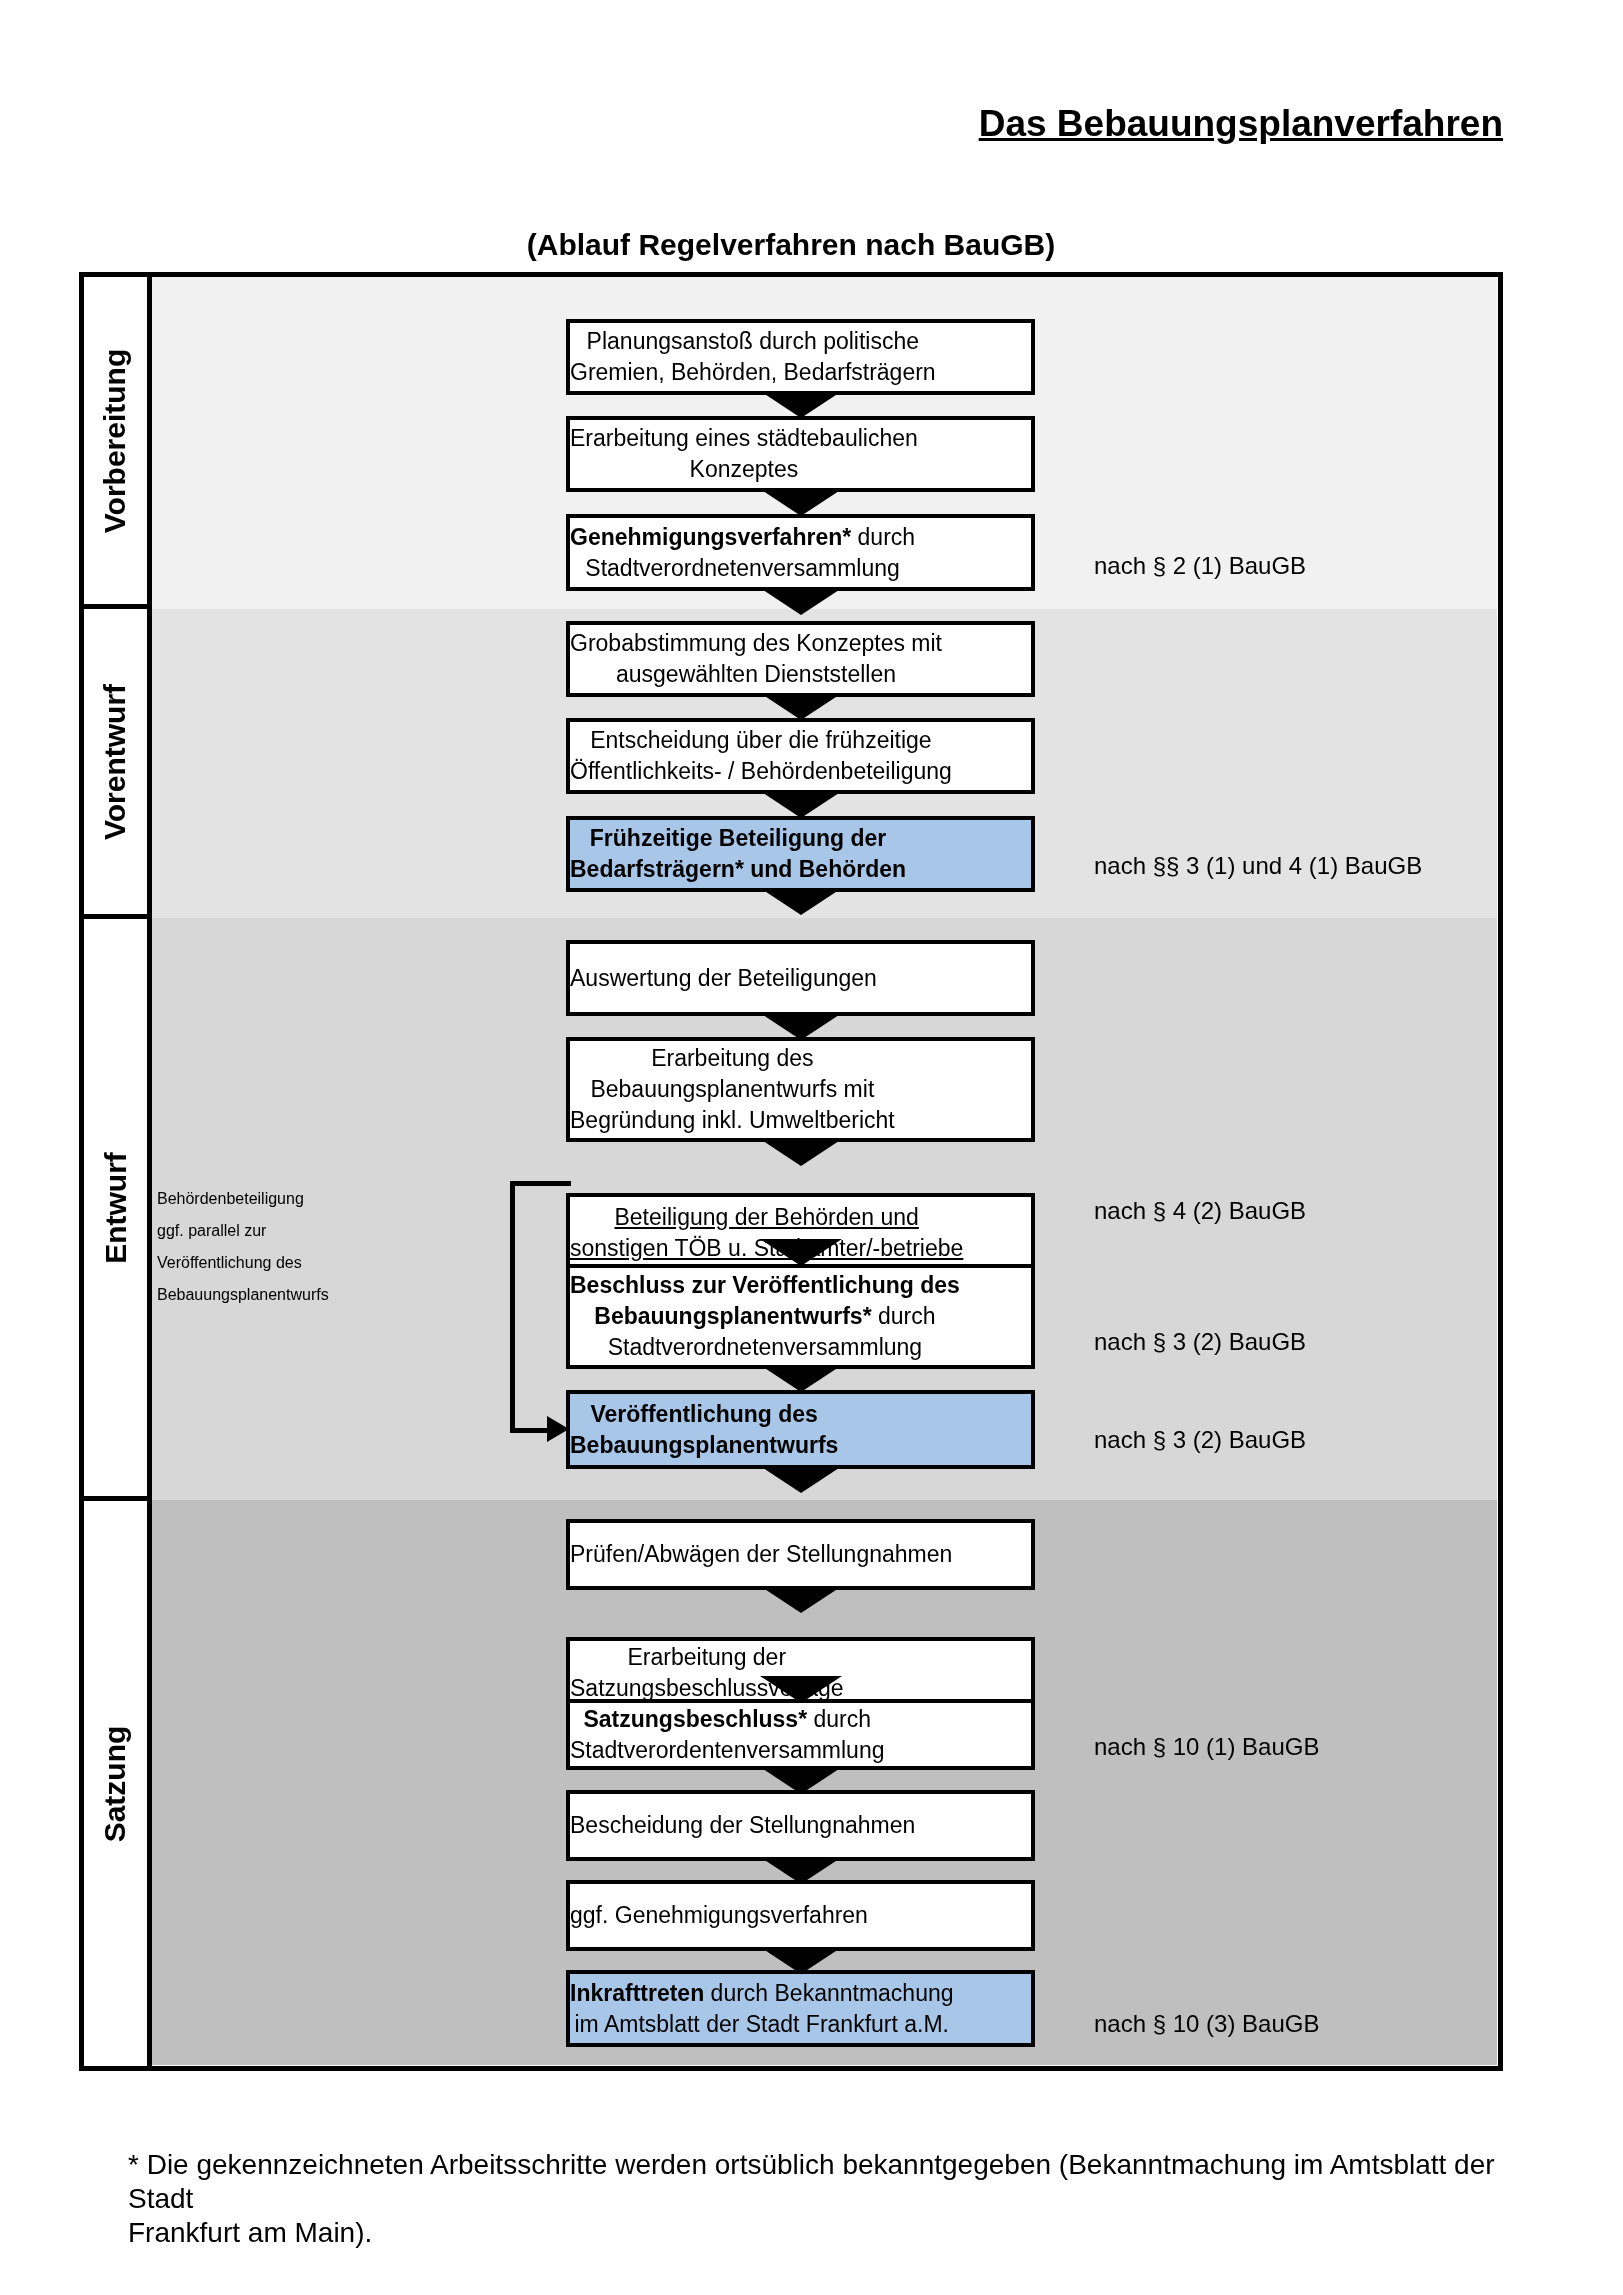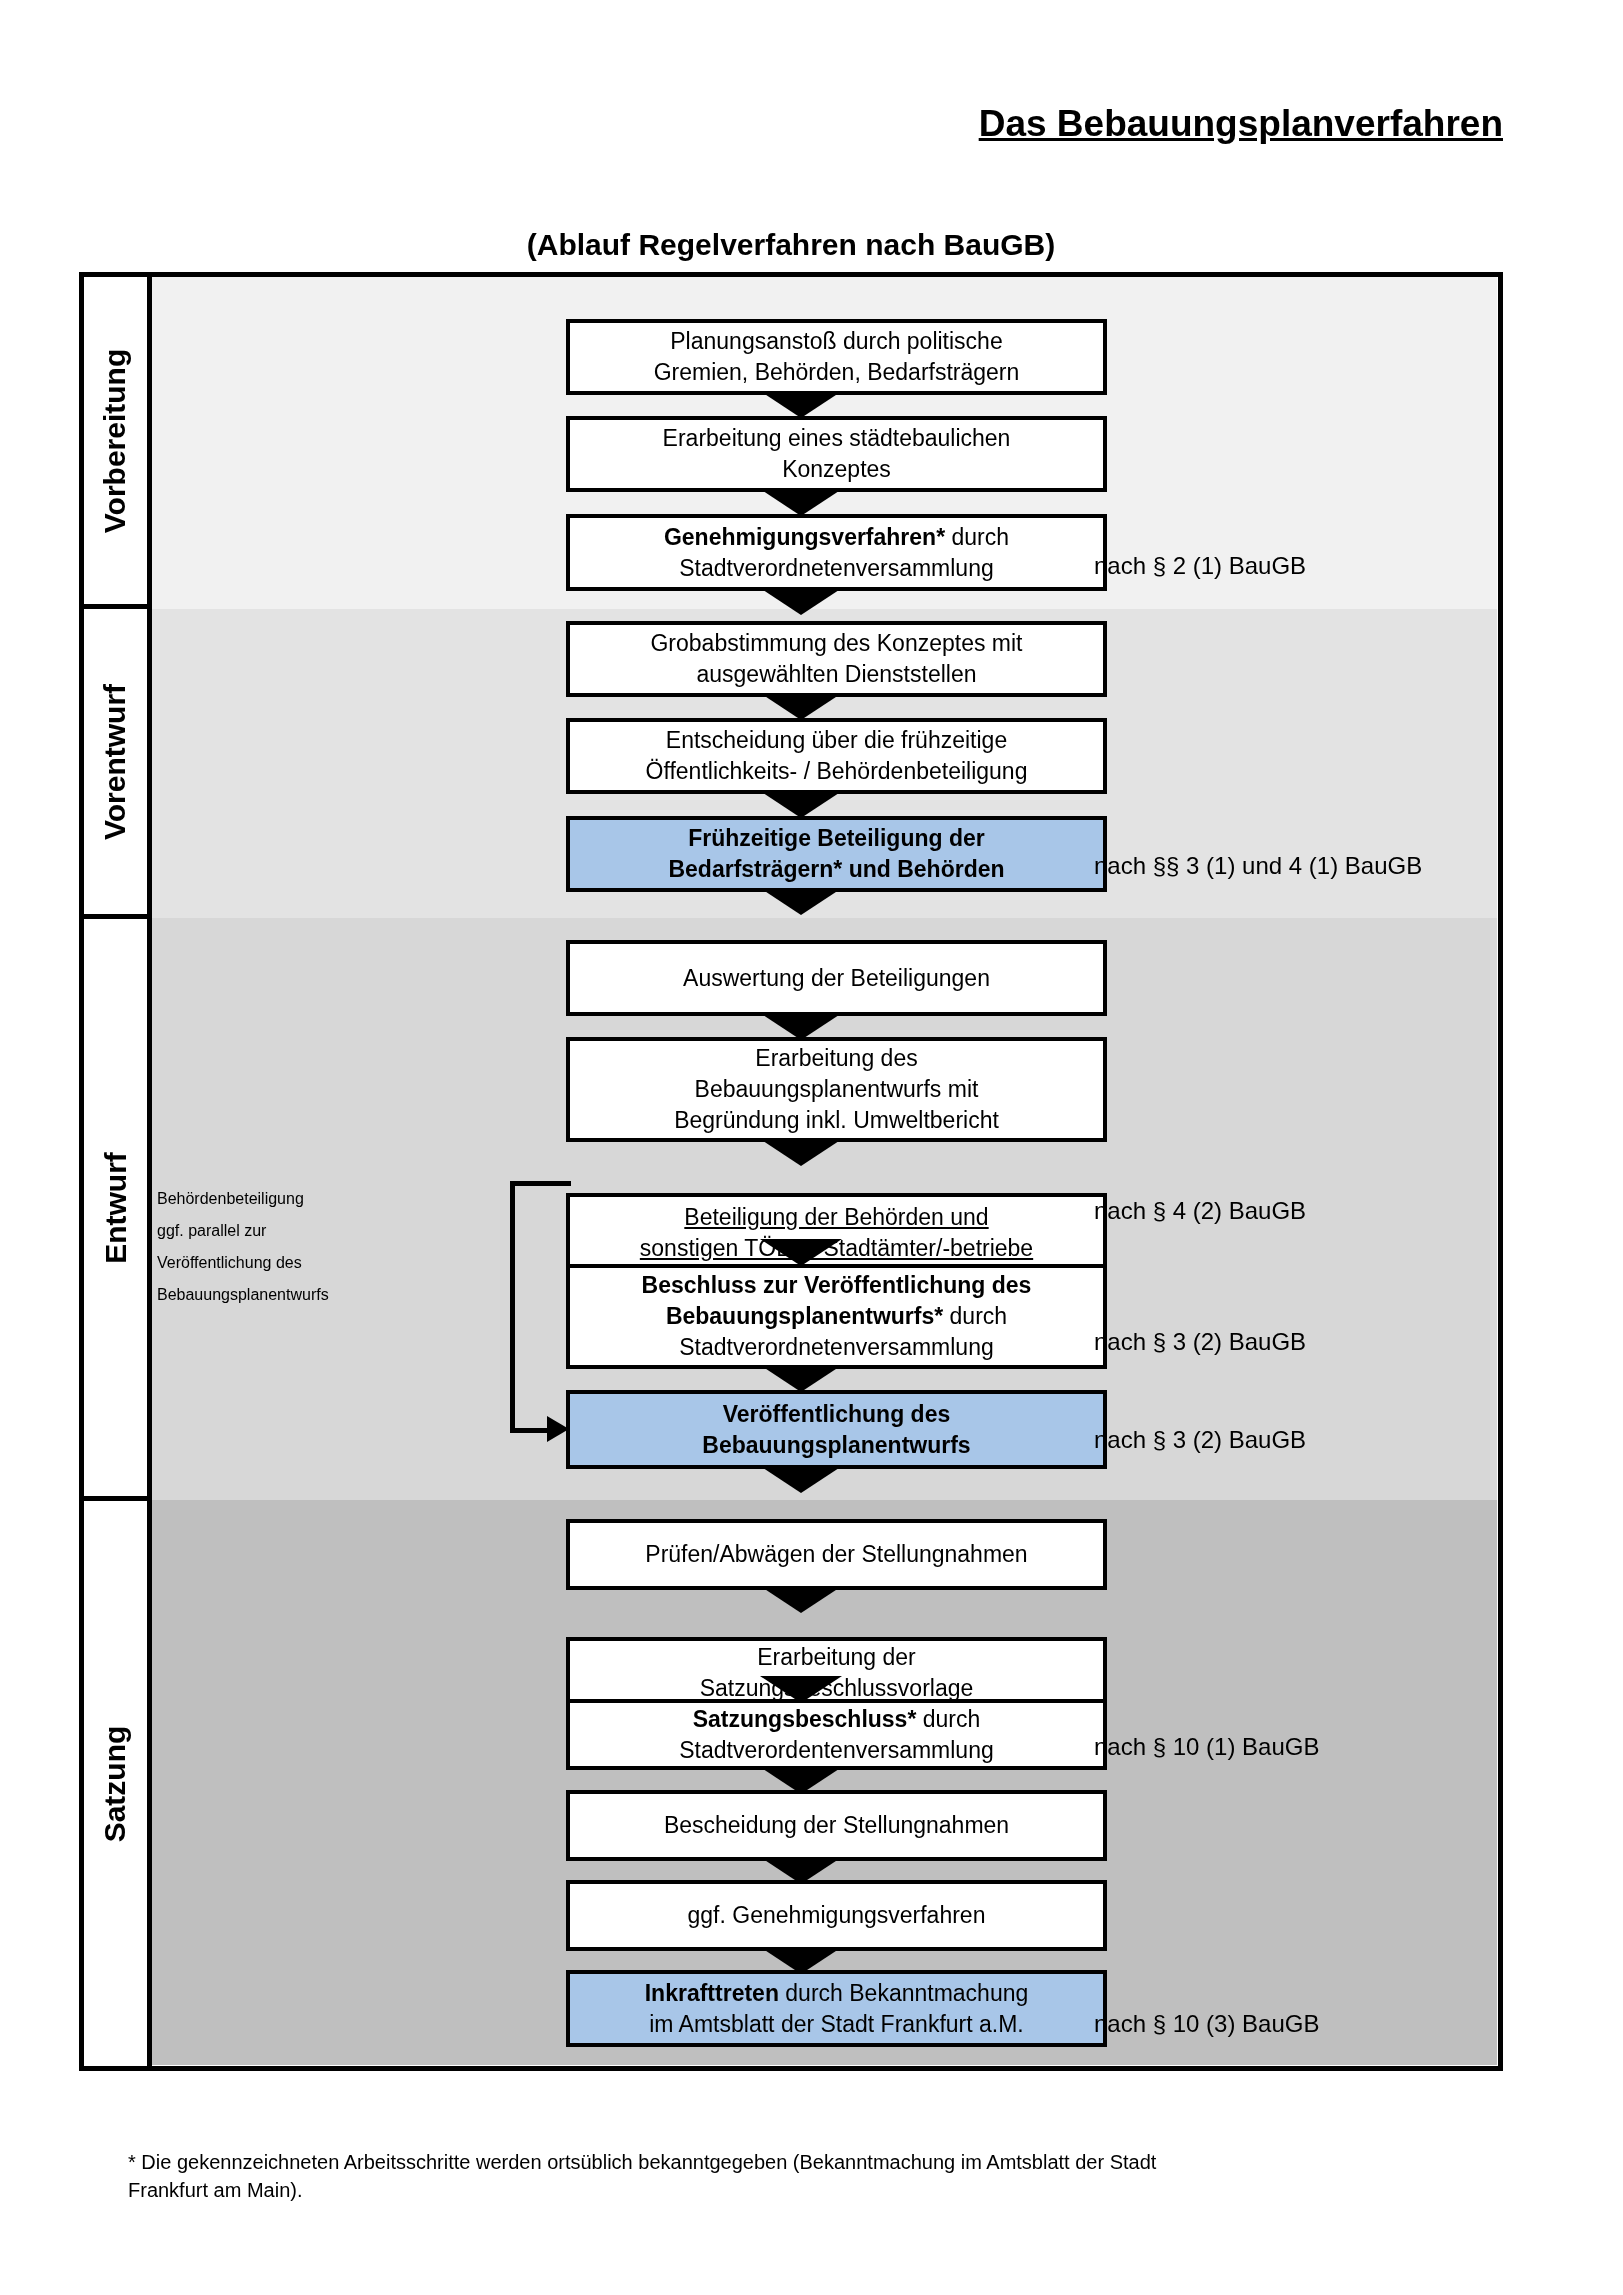--- a/index.html
+++ b/index.html
@@ -27,23 +27,23 @@
   }
   .sidebar-section{
     box-sizing:border-box;display:flex;align-items:center;justify-content:center;
   }
   .sidebar-section.divided{border-bottom:5.2px solid #000;}
   .phase-label{
     transform:rotate(-90deg);white-space:nowrap;
     font-size:30px;font-weight:bold;
   }
   .step-box{
-    position:absolute;left:566px;width:541px;box-sizing:border-box;
+    position:absolute;left:566px;width:469px;box-sizing:border-box;
     border:4.6px solid #000;background:#ffffff;
-    display:flex;align-items:center;justify-content:center;
+    display:flex;align-items:center;
     text-align:center;font-size:23px;line-height:31px;
   }
   .step-label{white-space:pre-line;}
   .step-label .bseg{font-weight:bold;}
   .flow-arrow{
     position:absolute;left:760px;width:0;height:0;
     border-left:41px solid transparent;border-right:41px solid transparent;
     border-top:27.5px solid #000;
   }
   .legal-ref{
@@ -54,21 +54,21 @@
     text-align:left;font-size:16px;line-height:32px;white-space:pre-line;
   }
   .conn{position:absolute;background:#000;}
   .conn-arrowhead{
     position:absolute;left:547px;top:1416px;width:0;height:0;
     border-top:13.7px solid transparent;border-bottom:13.7px solid transparent;
     border-left:22px solid #000;
   }
   .footnote{
     position:absolute;left:128px;top:2148px;width:1401px;
-    font-size:20px;line-height:28px;white-space:pre-line;
+    font-size:28px;line-height:34px;white-space:pre-line;
   }
 </style>
 </head>
 <body>
 
 <div id="page-root">
 
   <div class="page-title">Das Bebauungsplanverfahren</div>
   <div class="page-subtitle">(Ablauf Regelverfahren nach BauGB)</div>
 

